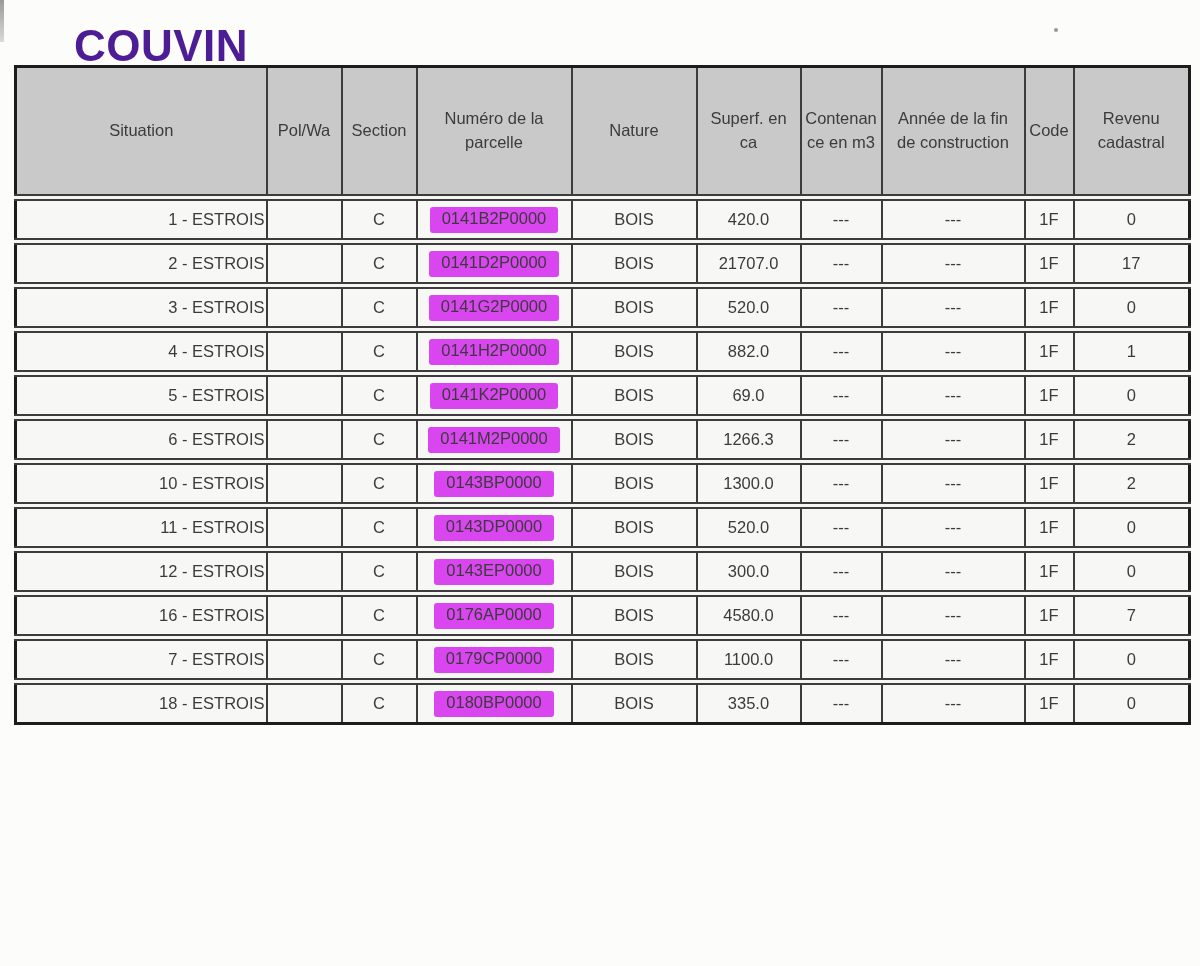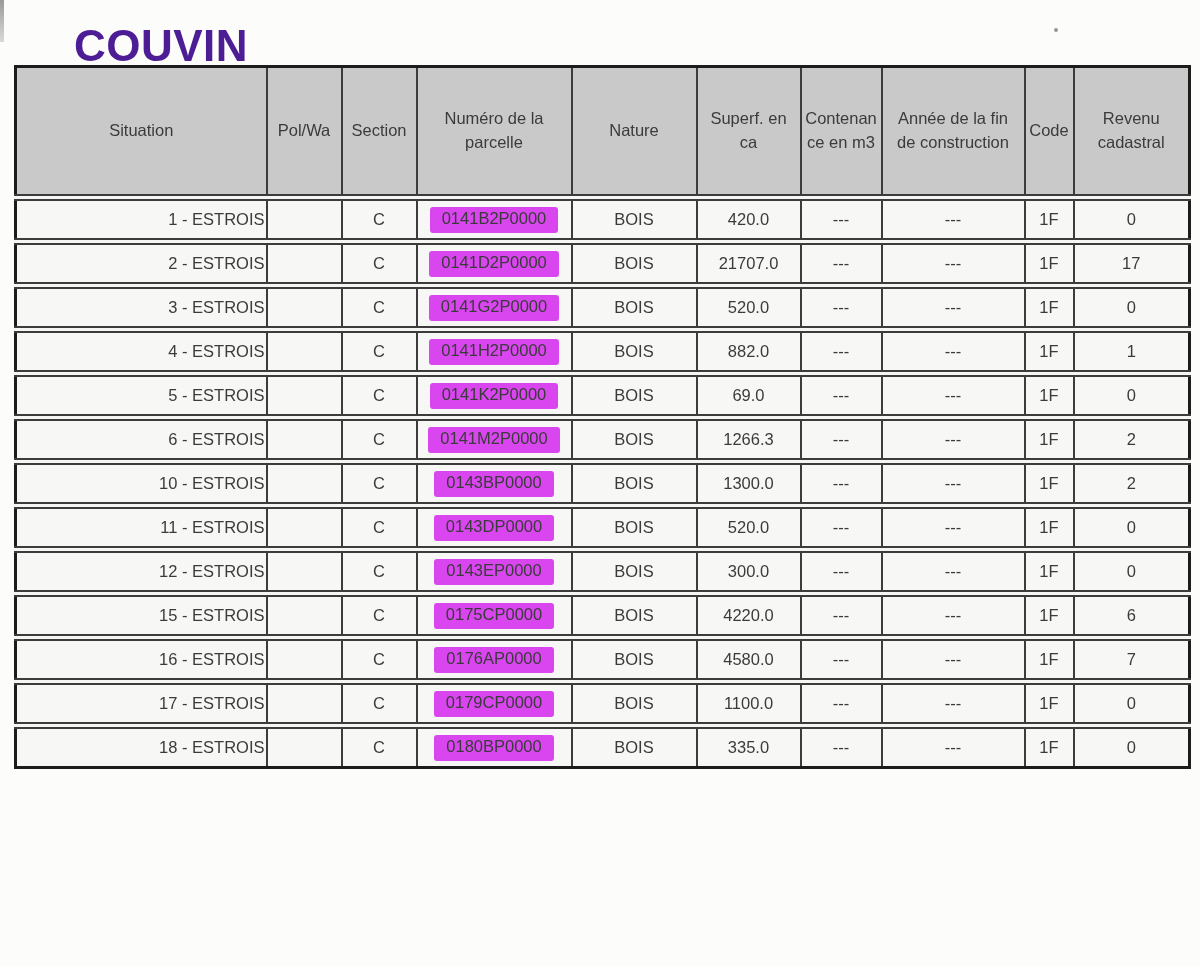--- a/index.html
+++ b/index.html
@@ -244,45 +244,33 @@
           <td class="col-section">C</td>
           <td class="col-parcelle"><span class="hl">0143EP0000</span></td>
           <td class="col-nature">BOIS</td>
           <td class="col-superf">300.0</td>
           <td class="col-contenance">---</td>
           <td class="col-annee">---</td>
           <td class="col-code">1F</td>
           <td class="col-revenu">0</td>
         </tr>
         <tr>
-          <td class="col-situation">15 - ESTROIS</td>
-          <td class="col-pol_wa"></td>
-          <td class="col-section">C</td>
-          <td class="col-parcelle"><span class="hl">0175CP0000</span></td>
-          <td class="col-nature">BOIS</td>
-          <td class="col-superf">4220.0</td>
-          <td class="col-contenance">---</td>
-          <td class="col-annee">---</td>
-          <td class="col-code">1F</td>
-          <td class="col-revenu">6</td>
-        </tr>
-        <tr>
           <td class="col-situation">16 - ESTROIS</td>
           <td class="col-pol_wa"></td>
           <td class="col-section">C</td>
           <td class="col-parcelle"><span class="hl">0176AP0000</span></td>
           <td class="col-nature">BOIS</td>
           <td class="col-superf">4580.0</td>
           <td class="col-contenance">---</td>
           <td class="col-annee">---</td>
           <td class="col-code">1F</td>
           <td class="col-revenu">7</td>
         </tr>
         <tr>
-          <td class="col-situation">17 - ESTROIS</td>
+          <td class="col-situation">7 - ESTROIS</td>
           <td class="col-pol_wa"></td>
           <td class="col-section">C</td>
           <td class="col-parcelle"><span class="hl">0179CP0000</span></td>
           <td class="col-nature">BOIS</td>
           <td class="col-superf">1100.0</td>
           <td class="col-contenance">---</td>
           <td class="col-annee">---</td>
           <td class="col-code">1F</td>
           <td class="col-revenu">0</td>
         </tr>

